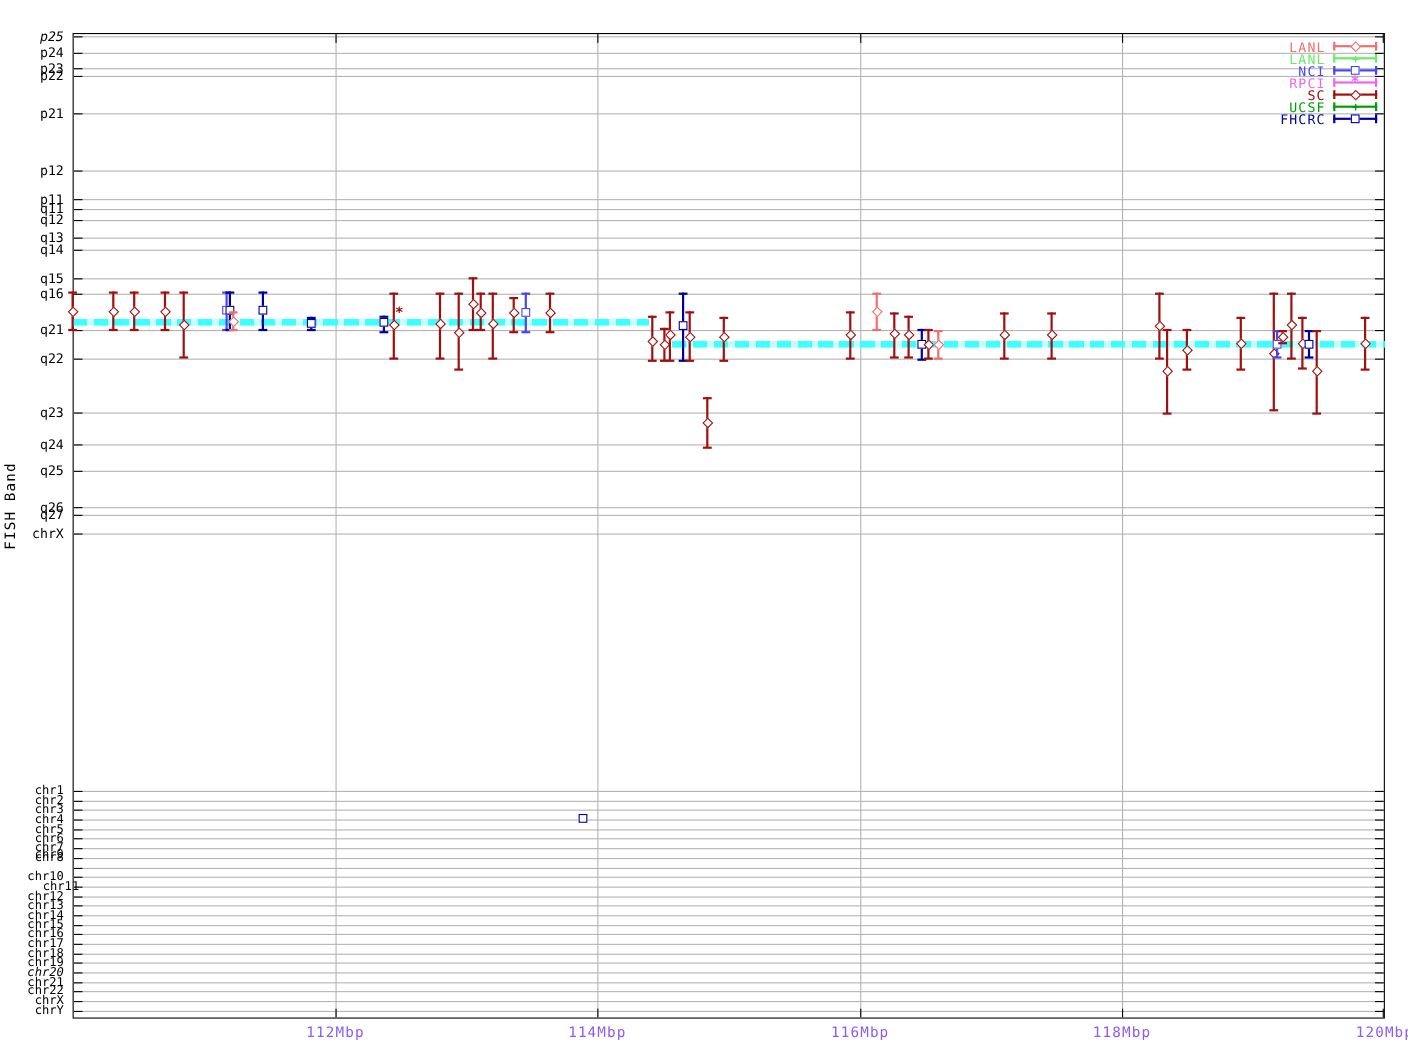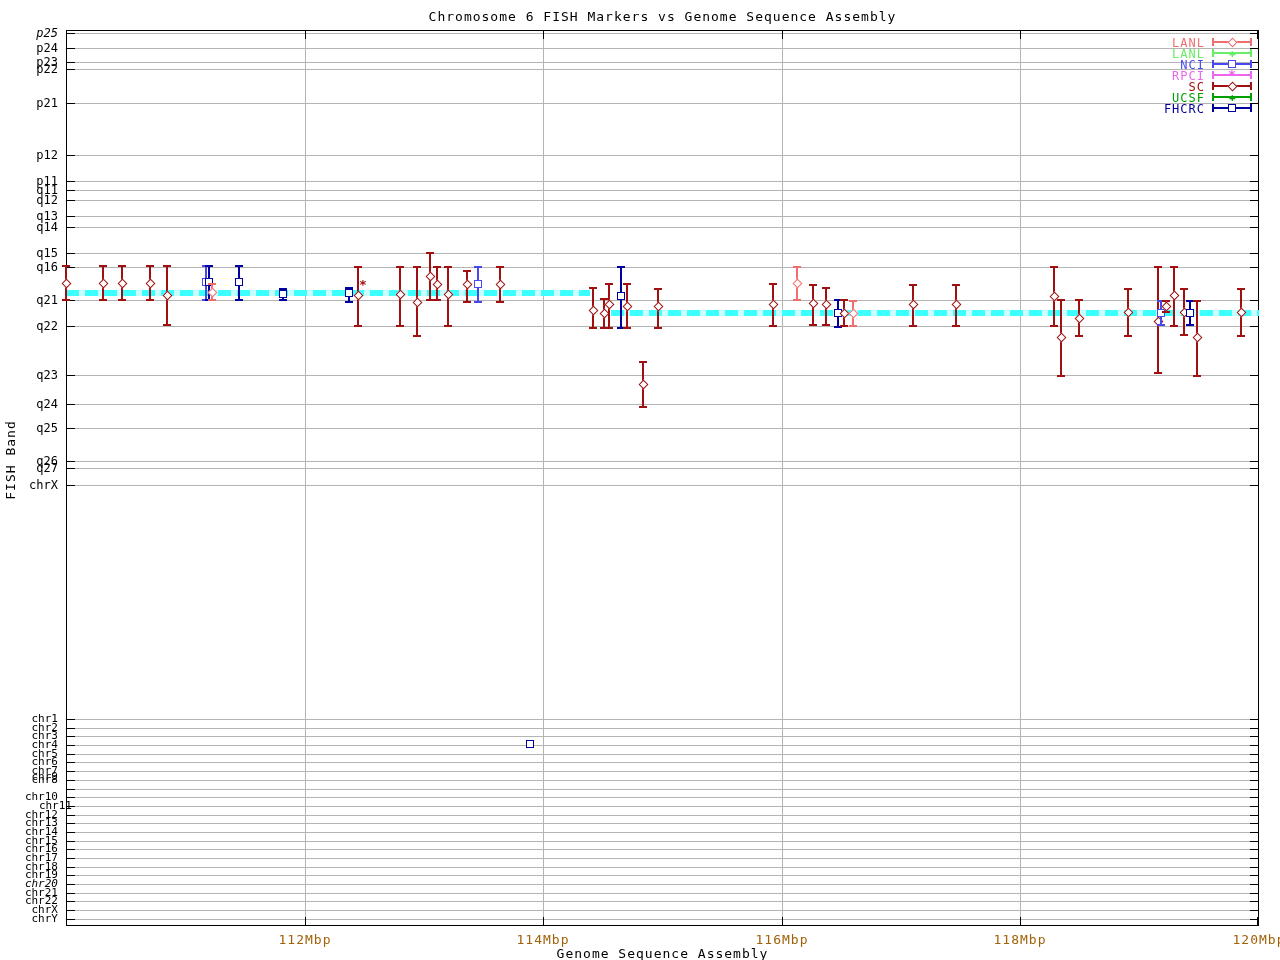--- a/index.html
+++ b/index.html
@@ -6,39 +6,37 @@
   #chart{position:relative;width:1280px;height:960px;font-family:"DejaVu Sans Mono",monospace;background:#ffffff;overflow:hidden;}
   .title{position:absolute;left:66px;top:9px;width:1193px;text-align:center;font-size:13px;color:#000;letter-spacing:1px;}
   .xlabel{position:absolute;left:66px;top:946px;width:1193px;text-align:center;font-size:13px;color:#000;letter-spacing:1px;}
   .ylabel{position:absolute;left:10px;top:460px;transform:translate(-50%,-50%) rotate(-90deg);white-space:nowrap;font-size:13px;color:#000;letter-spacing:1px;}
   .plotborder{position:absolute;left:66px;top:30px;width:1193px;height:896px;border:1px solid #000;box-sizing:border-box;}
   .gridline{position:absolute;height:1px;background:#b4b4b4;}
   .vgridline{position:absolute;width:1px;background:#b4b4b4;}
   .tick{position:absolute;background:#000;}
   .bandlabel{position:absolute;font-size:12px;color:#000;text-align:right;width:56px;line-height:10px;}
   .chrlabel{position:absolute;font-size:11px;color:#000;text-align:right;width:56px;line-height:9px;}
-  .xticklabel{position:absolute;font-size:13px;color:#a16207;text-align:center;width:60px;letter-spacing:1px;}
+  .xticklabel{position:absolute;font-size:13px;color:#8b5cf6;text-align:center;width:60px;letter-spacing:1px;}
   .cyanband{position:absolute;height:6px;}
   .errbar{position:absolute;width:2px;}
   .errcap{position:absolute;height:2px;width:8px;}
   .diamond{position:absolute;width:5px;height:5px;border-style:solid;border-width:1px;background:#fff;transform:rotate(45deg);}
   .square{position:absolute;width:6px;height:6px;border-style:solid;border-width:1px;background:#fff;}
   .star{position:absolute;font-size:13px;font-weight:bold;line-height:6px;}
   .plus{position:absolute;font-size:11px;font-weight:bold;line-height:6px;}
   .legendlabel{position:absolute;font-size:12px;text-align:right;width:70px;letter-spacing:1px;}
   .legendline{position:absolute;height:2px;}
   .legendcap{position:absolute;width:2px;height:8px;}
 </style>
 </head>
 <body>
 
 <div id="chart">
   <div class="plotborder"></div>
-  <div class="title">Chromosome 6 FISH Markers vs Genome Sequence Assembly</div>
-  <div class="xlabel">Genome Sequence Assembly</div>
   <div class="ylabel">FISH Band</div>
   <div id="grid-layer">
       <div class="gridline" style="left: 67px; top: 33px; width: 1191px; background: rgb(180, 180, 180);"></div>
       <div class="tick" style="left: 67px; top: 33px; width: 8px; height: 1px;"></div>
       <div class="tick" style="left: 1250px; top: 33px; width: 8px; height: 1px;"></div>
       <div class="gridline" style="left: 67px; top: 48px; width: 1191px; background: rgb(180, 180, 180);"></div>
       <div class="tick" style="left: 67px; top: 48px; width: 8px; height: 1px;"></div>
       <div class="tick" style="left: 1250px; top: 48px; width: 8px; height: 1px;"></div>
       <div class="gridline" style="left: 67px; top: 62px; width: 1191px; background: rgb(180, 180, 180);"></div>
       <div class="tick" style="left: 67px; top: 62px; width: 8px; height: 1px;"></div>

